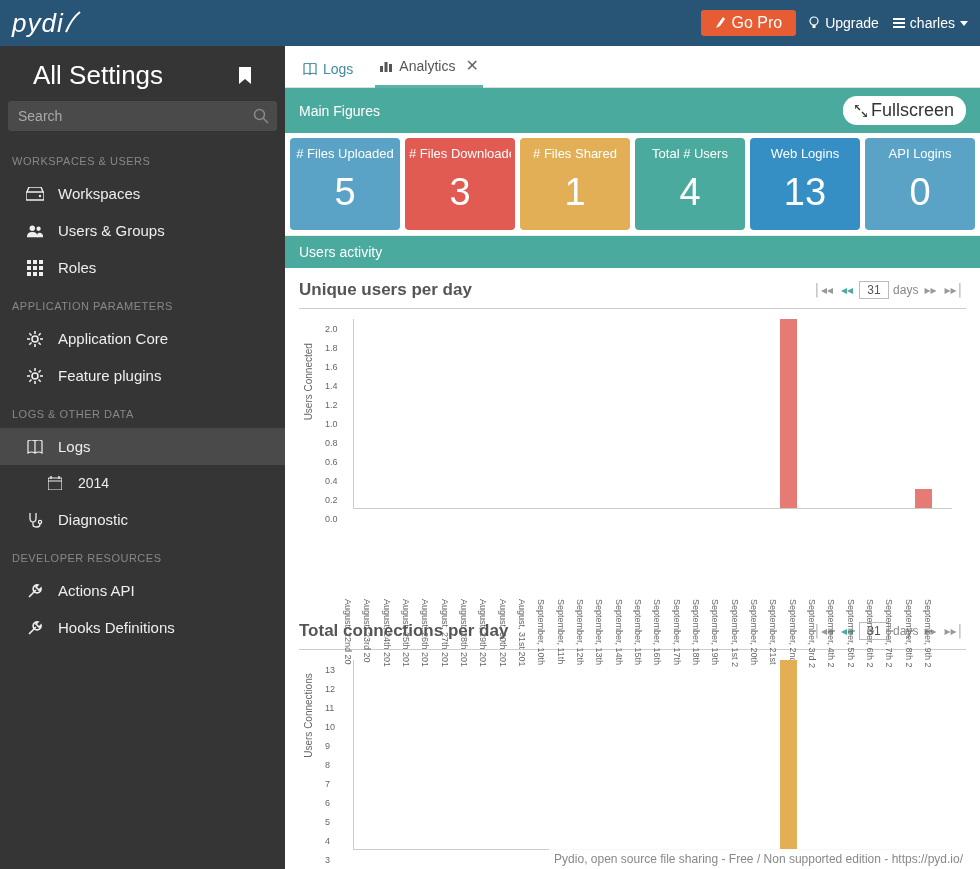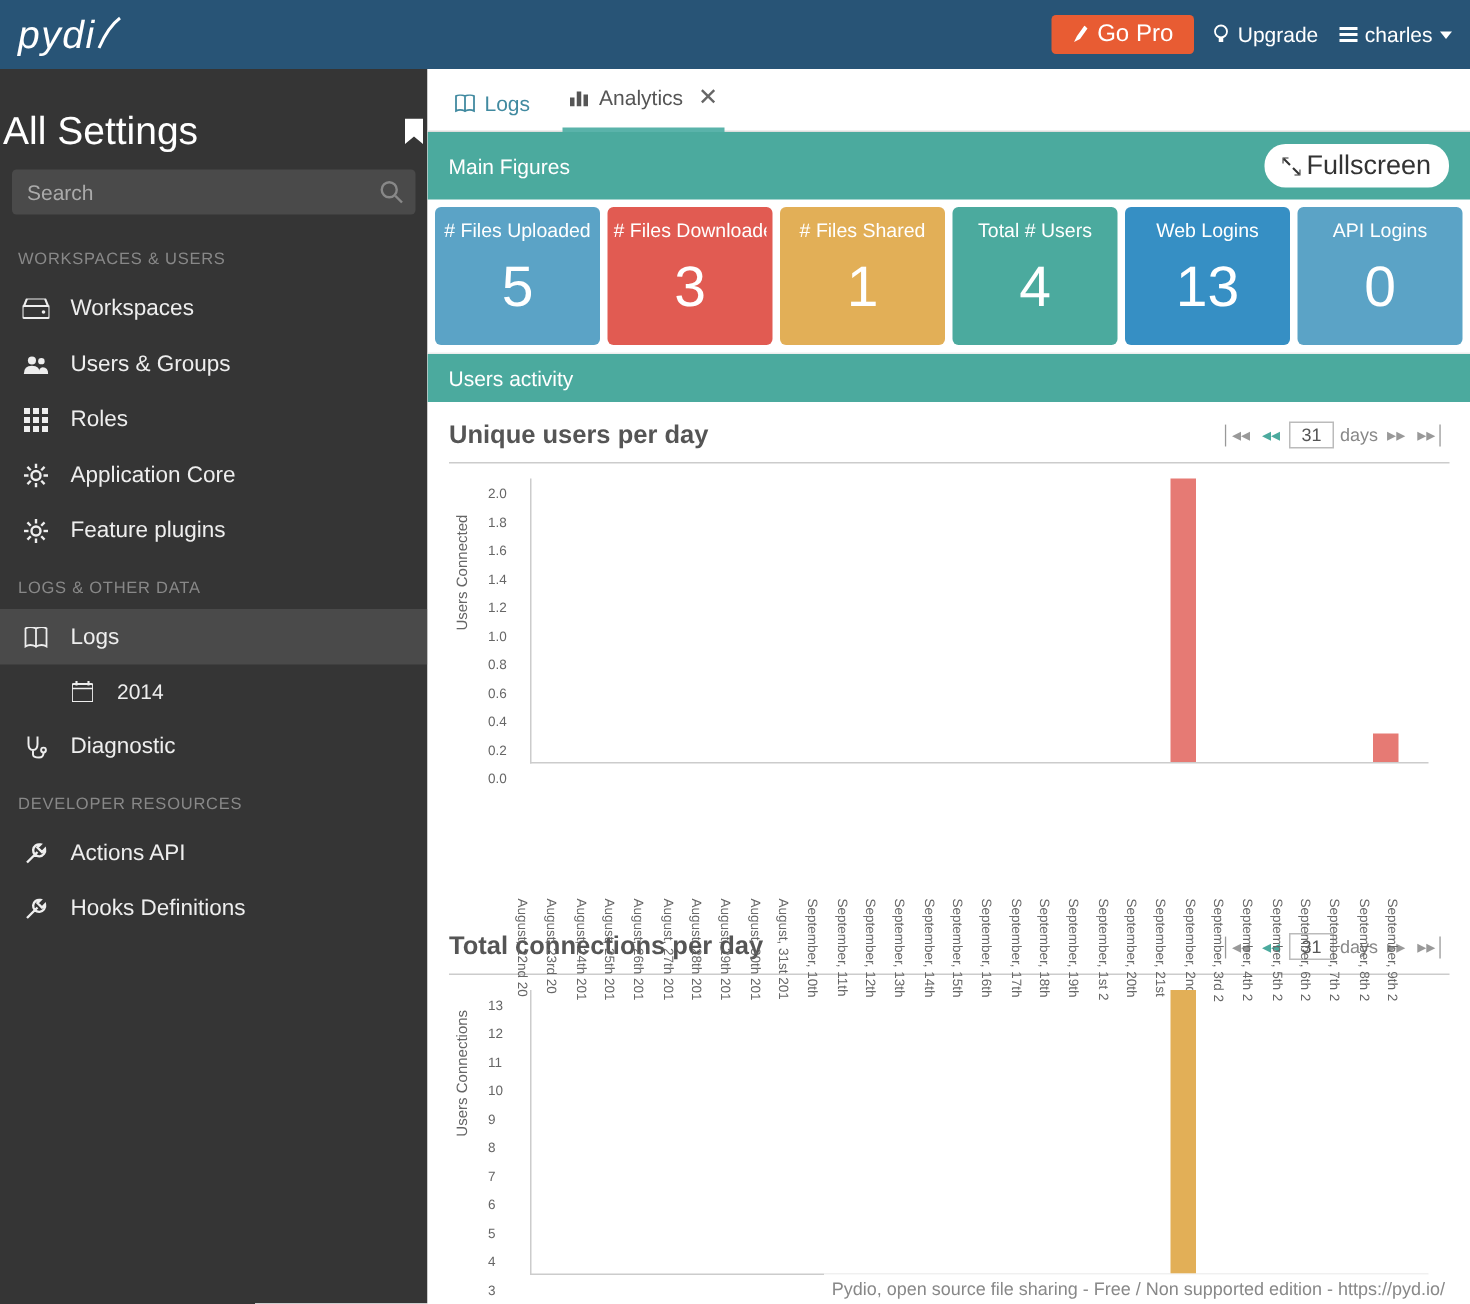--- a/index.html
+++ b/index.html
@@ -8,28 +8,28 @@
 .logo { font-size:26px; font-weight:300; font-style:italic; letter-spacing:1px;}
 .topbar-spacer{flex:1}
 .btn-gopro{background:#e85c33;color:#fff;border:none;border-radius:3px;padding:4px 14px;font-size:16px;margin-right:12px;cursor:pointer;display:flex;align-items:center;gap:4px}
 .btn-upgrade{color:#ffffff;font-size:14px;margin-right:14px;cursor:pointer;display:flex;align-items:center;gap:5px}
 .btn-user{color:#fff;font-size:14px;cursor:pointer;display:flex;align-items:center;gap:5px}
 .triangle-down{display:inline-block;width:0;height:0;border-left:4px solid transparent;border-right:4px solid transparent;border-top:5px solid currentColor;}
 .hb{display:inline-flex;flex-direction:column;gap:2px;}
 .hb span{display:block;width:12px;height:2px;background:currentColor;}
 .layout{display:flex;height:823px;}
 .sidebar{width:285px;background:#353535;color:#ccc;display:flex;flex-direction:column;overflow-y:auto;}
-.sb-title{display:flex;align-items:center;justify-content:space-between;padding:14px 2px 10px;margin-top:12px;}
+.sb-title{display:flex;align-items:center;justify-content:space-between;padding:14px 33px 10px;}
 .sb-title h1{font-size:26px;font-weight:400;color:#fff;}
 .sb-search{margin:0 8px 10px;position:relative;}
 .sb-search input{width:100%;background:#4a4a4a;border:none;border-radius:3px;padding:7px 30px 7px 10px;color:#ddd;font-size:14px;}
 .sb-search input::placeholder{color:#aaa;}
 .sb-search .mag{position:absolute;right:8px;top:7px;color:#888;}
 .sb-header{font-size:11px;letter-spacing:0.5px;color:#888;padding:14px 12px 8px;text-transform:uppercase;}
-.sb-item{display:flex;align-items:center;gap:14px;padding:10px 15px;font-size:15px;color:#eee;cursor:pointer;}
+.sb-item{display:flex;align-items:center;gap:14px;padding:10px 26px;font-size:15px;color:#eee;cursor:pointer;}
 .sb-item.active{background:#4a4a4a;}
 .sb-sub{padding-left:46px;font-size:14px;}
 .sb-sub2{padding-left:66px;font-size:14px;}
 .sb-item .ico{width:18px;display:flex;justify-content:center;font-size:15px;}
 .content{flex:1;display:flex;flex-direction:column;overflow:hidden;background:#fff;}
 .tabs{height:42px;border-bottom:1px solid #ddd;display:flex;align-items:flex-end;padding:0 14px;gap:18px;}
 .tab{padding:10px 4px;font-size:14px;color:#418aa0;cursor:pointer;display:flex;align-items:center;gap:6px;}
 .tab.active{color:#555;border-bottom:3px solid #5ab3aa;margin-bottom:-1px;}
 .tab .close{font-size:16px;color:#666;margin-left:4px;}
 .section-bar{background:#4baa9e;color:#fff;padding:8px 14px;font-size:14px;display:flex;align-items:center;justify-content:space-between;}
@@ -140,20 +140,21 @@
             <rect x="6" y="6" width="4" height="4" fill="#eee"></rect>
             <rect x="12" y="6" width="4" height="4" fill="#eee"></rect>
             <rect x="0" y="12" width="4" height="4" fill="#eee"></rect>
             <rect x="6" y="12" width="4" height="4" fill="#eee"></rect>
             <rect x="12" y="12" width="4" height="4" fill="#eee"></rect>
           </svg>
         </span>
         <span>Roles</span>
       </div>
 
+    <div class="sb-header">APPLICATION PARAMETERS</div>
     <div class="sb-item">
         <span class="ico">
           <svg width="16" height="16" viewBox="0 0 16 16">
             <circle cx="8" cy="8" r="3" fill="none" stroke="#eee" stroke-width="1.6"></circle>
             <g stroke="#eee" stroke-width="1.6">
               <line x1="8" y1="0" x2="8" y2="3"></line>
               <line x1="8" y1="13" x2="8" y2="16"></line>
               <line x1="0" y1="8" x2="3" y2="8"></line>
               <line x1="13" y1="8" x2="16" y2="8"></line>
               <line x1="2.3" y1="2.3" x2="4.5" y2="4.5"></line>

